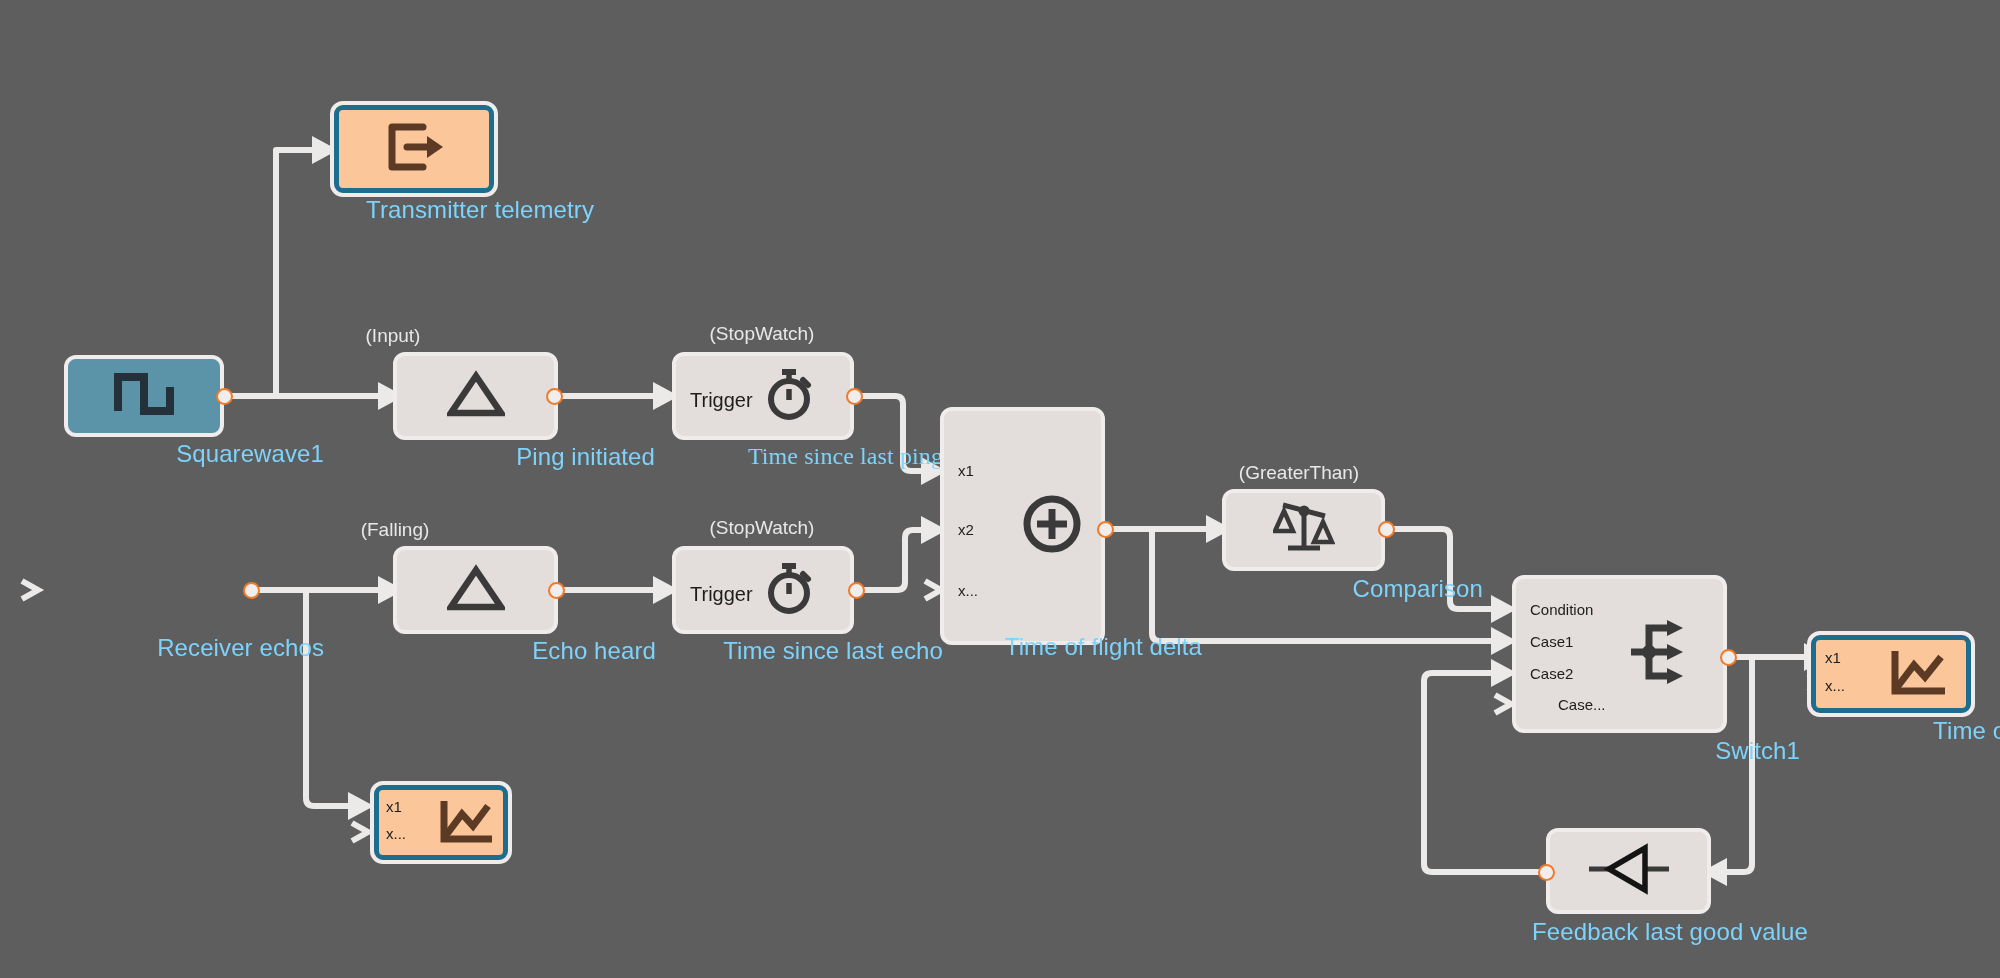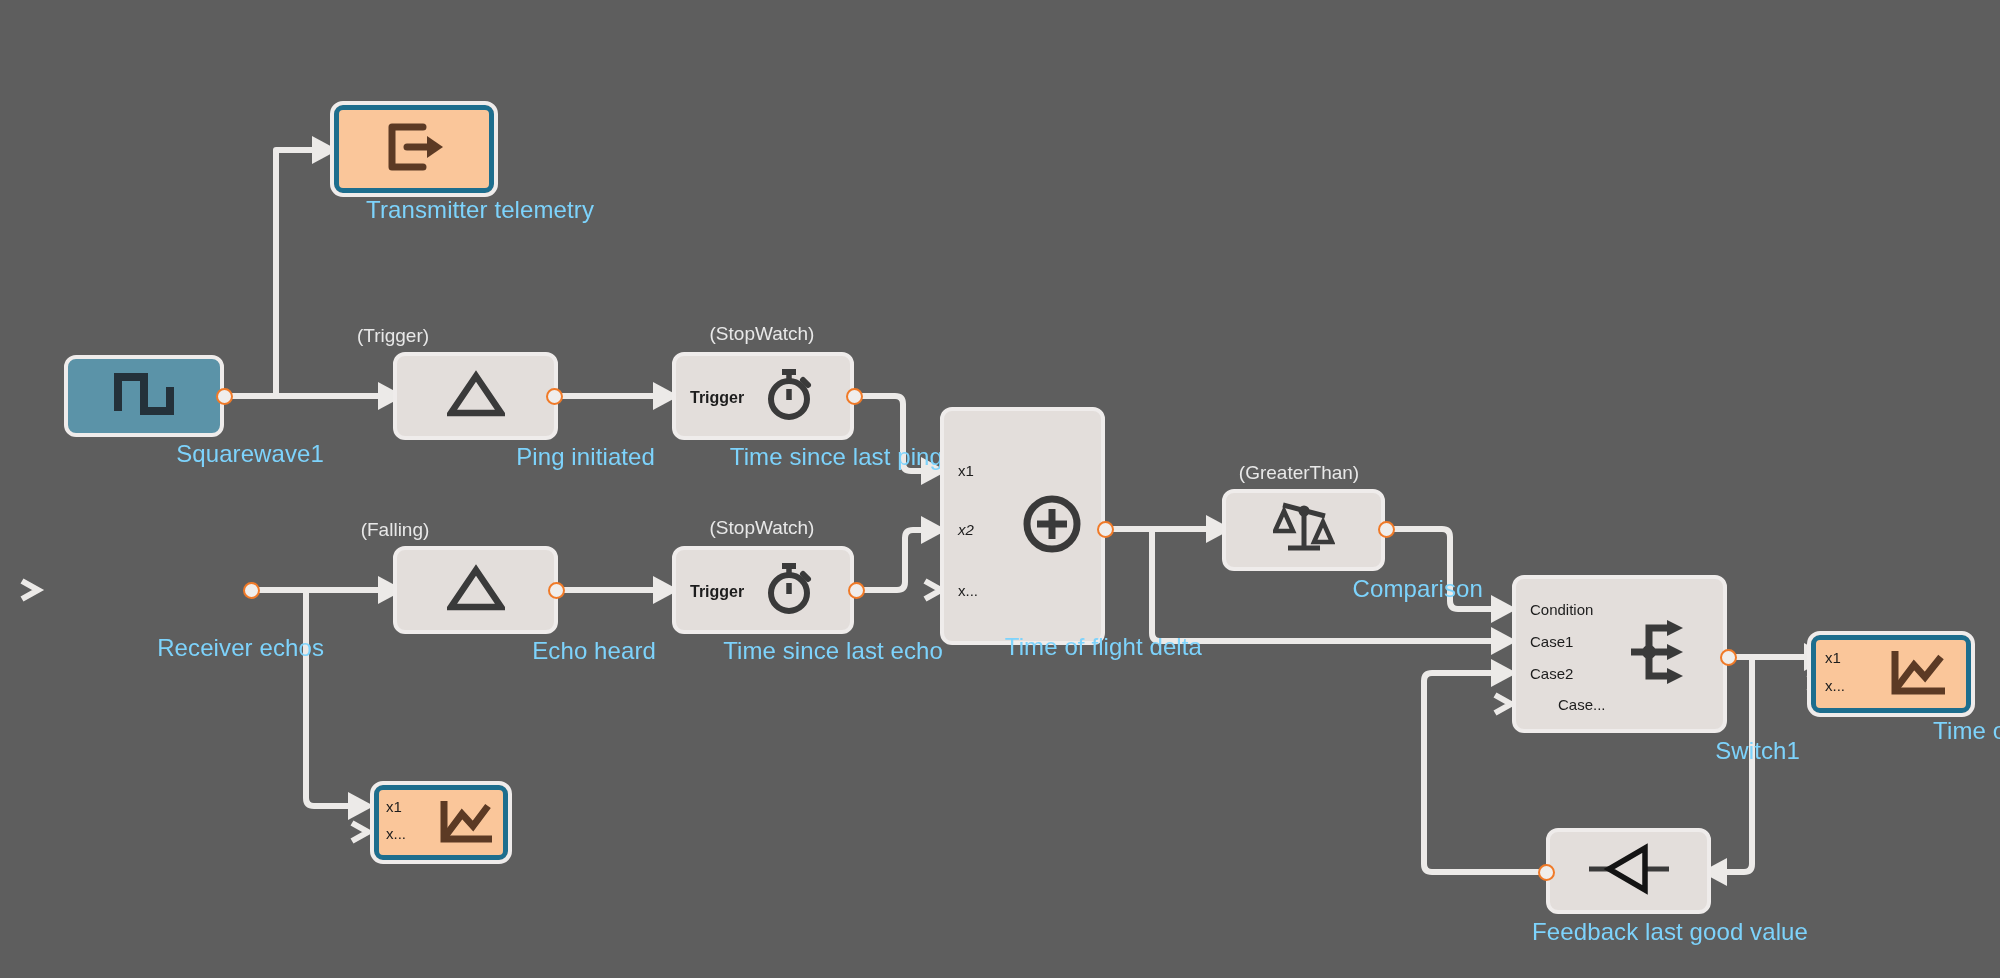--- a/index.html
+++ b/index.html
@@ -87,21 +87,21 @@
 
   
   .portlabel{
     position:absolute;
     z-index:3;
     color:#1d1d1d;
     font-size:15px;
     white-space:nowrap;
     font-weight:400;
   }
-  .portlabel.sm{font-size:16px;font-weight:bold;}
+  .portlabel.sm{font-size:20px;}
 
   
   .dot{
     position:absolute;
     width:17px;height:17px;
     border-radius:50%;
     background:#f0eeec;
     border:2.5px solid #f07a28;
     box-sizing:border-box;
     z-index:6;
@@ -195,21 +195,21 @@
     <div class="inner">
       <span class="glyph">
         <svg width="64" height="50" viewBox="0 0 64 50">
           <path fill="none" stroke="#24313a" stroke-width="8" stroke-linejoin="miter" stroke-linecap="butt" d="M 6 42 L 6 8 L 32 8 L 32 42 L 58 42 L 58 18"></path>
         </svg>
       </span>
     </div>
   </div>
   <div class="caption" style="left:-36px;top:440px;width:360px;">Squarewave1</div>
 
-  <div class="subtitle" style="left:293px;top:325px;width:200px;">(Trigger)</div>
+  <div class="subtitle" style="left:293px;top:325px;width:200px;">(Input)</div>
   <div class="node plain" style="left:393px;top:352px;width:165px;height:88px;">
     <div class="shell"></div>
     <div class="inner">
       <span class="glyph">
         <svg width="58" height="48" viewBox="0 0 58 48">
           <polygon fill="none" stroke="#3a3a3a" stroke-width="6.5" stroke-linejoin="miter" points="29,6 54,43 4,43"></polygon>
         </svg>
       </span>
     </div>
   </div>
@@ -224,21 +224,21 @@
         <svg width="56" height="56" viewBox="0 0 56 56">
           <circle cx="28" cy="33" r="18" fill="none" stroke="#3a3a3a" stroke-width="6"></circle>
           <path stroke="#3a3a3a" stroke-width="6" stroke-linecap="butt" d="M 21 6 L 35 6"></path>
           <path stroke="#3a3a3a" stroke-width="5.5" stroke-linecap="butt" d="M 28 6 L 28 15"></path>
           <path stroke="#3a3a3a" stroke-width="5.5" stroke-linecap="butt" d="M 28 23 L 28 34"></path>
           <path stroke="#3a3a3a" stroke-width="6" stroke-linecap="round" d="M 42 14 L 47 19"></path>
         </svg>
       </span>
     </div>
   </div>
-  <div class="caption" style="left:583px;top:443px;width:360px;">Time since last ping</div>
+  <div class="caption" style="left:583px;top:443px;width:360px;font-family:Liberation Serif, serif;">Time since last ping</div>
 
   <div class="caption" style="left:-36px;top:634px;width:360px;">Receiver echos</div>
 
   <div class="subtitle" style="left:295px;top:519px;width:200px;">(Falling)</div>
   <div class="node plain" style="left:393px;top:546px;width:165px;height:88px;">
     <div class="shell"></div>
     <div class="inner">
       <span class="glyph">
         <svg width="58" height="48" viewBox="0 0 58 48">
           <polygon fill="none" stroke="#3a3a3a" stroke-width="6.5" stroke-linejoin="miter" points="29,6 54,43 4,43"></polygon>
@@ -276,21 +276,21 @@
           <path fill="none" stroke="#5c3a24" stroke-width="7" stroke-linecap="butt" stroke-linejoin="miter" d="M 8 5 L 8 43 L 56 43"></path>
           <path fill="none" stroke="#5c3a24" stroke-width="7" stroke-linecap="butt" stroke-linejoin="miter" d="M 8 42 L 26 18 L 37 30 L 52 10"></path>
         </svg>
       </span>
     </div>
   </div>
 
   <div class="node plain" style="left:940px;top:407px;width:165px;height:238px;">
     <div class="shell"></div>
     <div class="portlabel" style="left:18px;top:55px;">x1</div>
-    <div class="portlabel" style="left:18px;top:114px;font-style:italic;">x2</div>
+    <div class="portlabel" style="left:18px;top:114px;">x2</div>
     <div class="portlabel" style="left:18px;top:175px;">x...</div>
     <div class="inner" style="padding-left:58px;">
       <span class="glyph">
         <svg width="62" height="62" viewBox="0 0 62 62">
           <circle cx="31" cy="31" r="25" fill="none" stroke="#3a3a3a" stroke-width="7"></circle>
           <path stroke="#3a3a3a" stroke-width="7" stroke-linecap="butt" d="M 31 16 L 31 46"></path>
           <path stroke="#3a3a3a" stroke-width="7" stroke-linecap="butt" d="M 16 31 L 46 31"></path>
         </svg>
       </span>
     </div>

